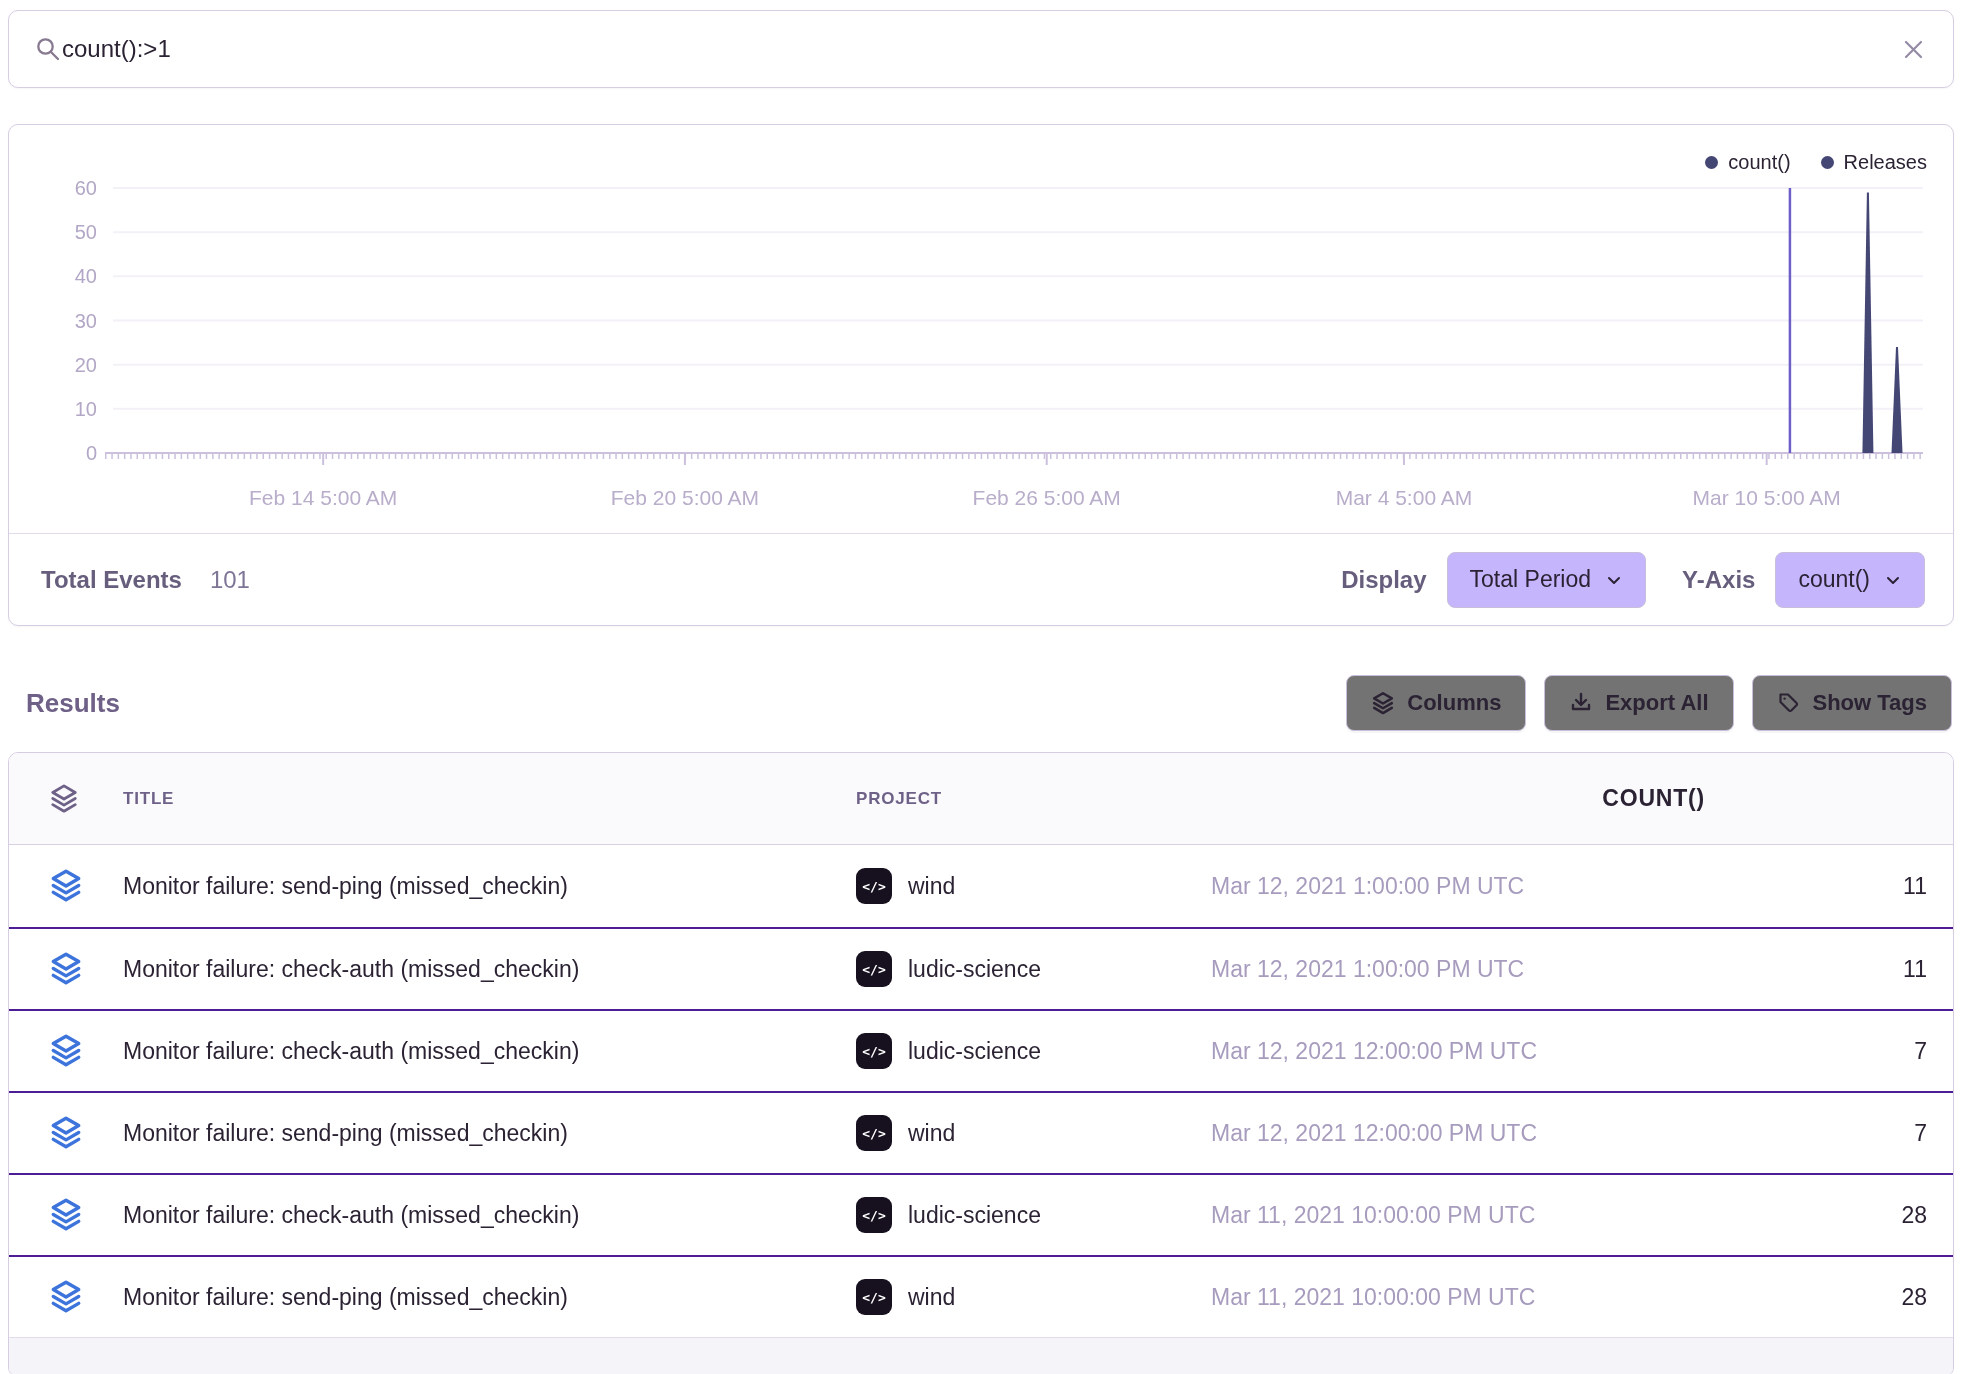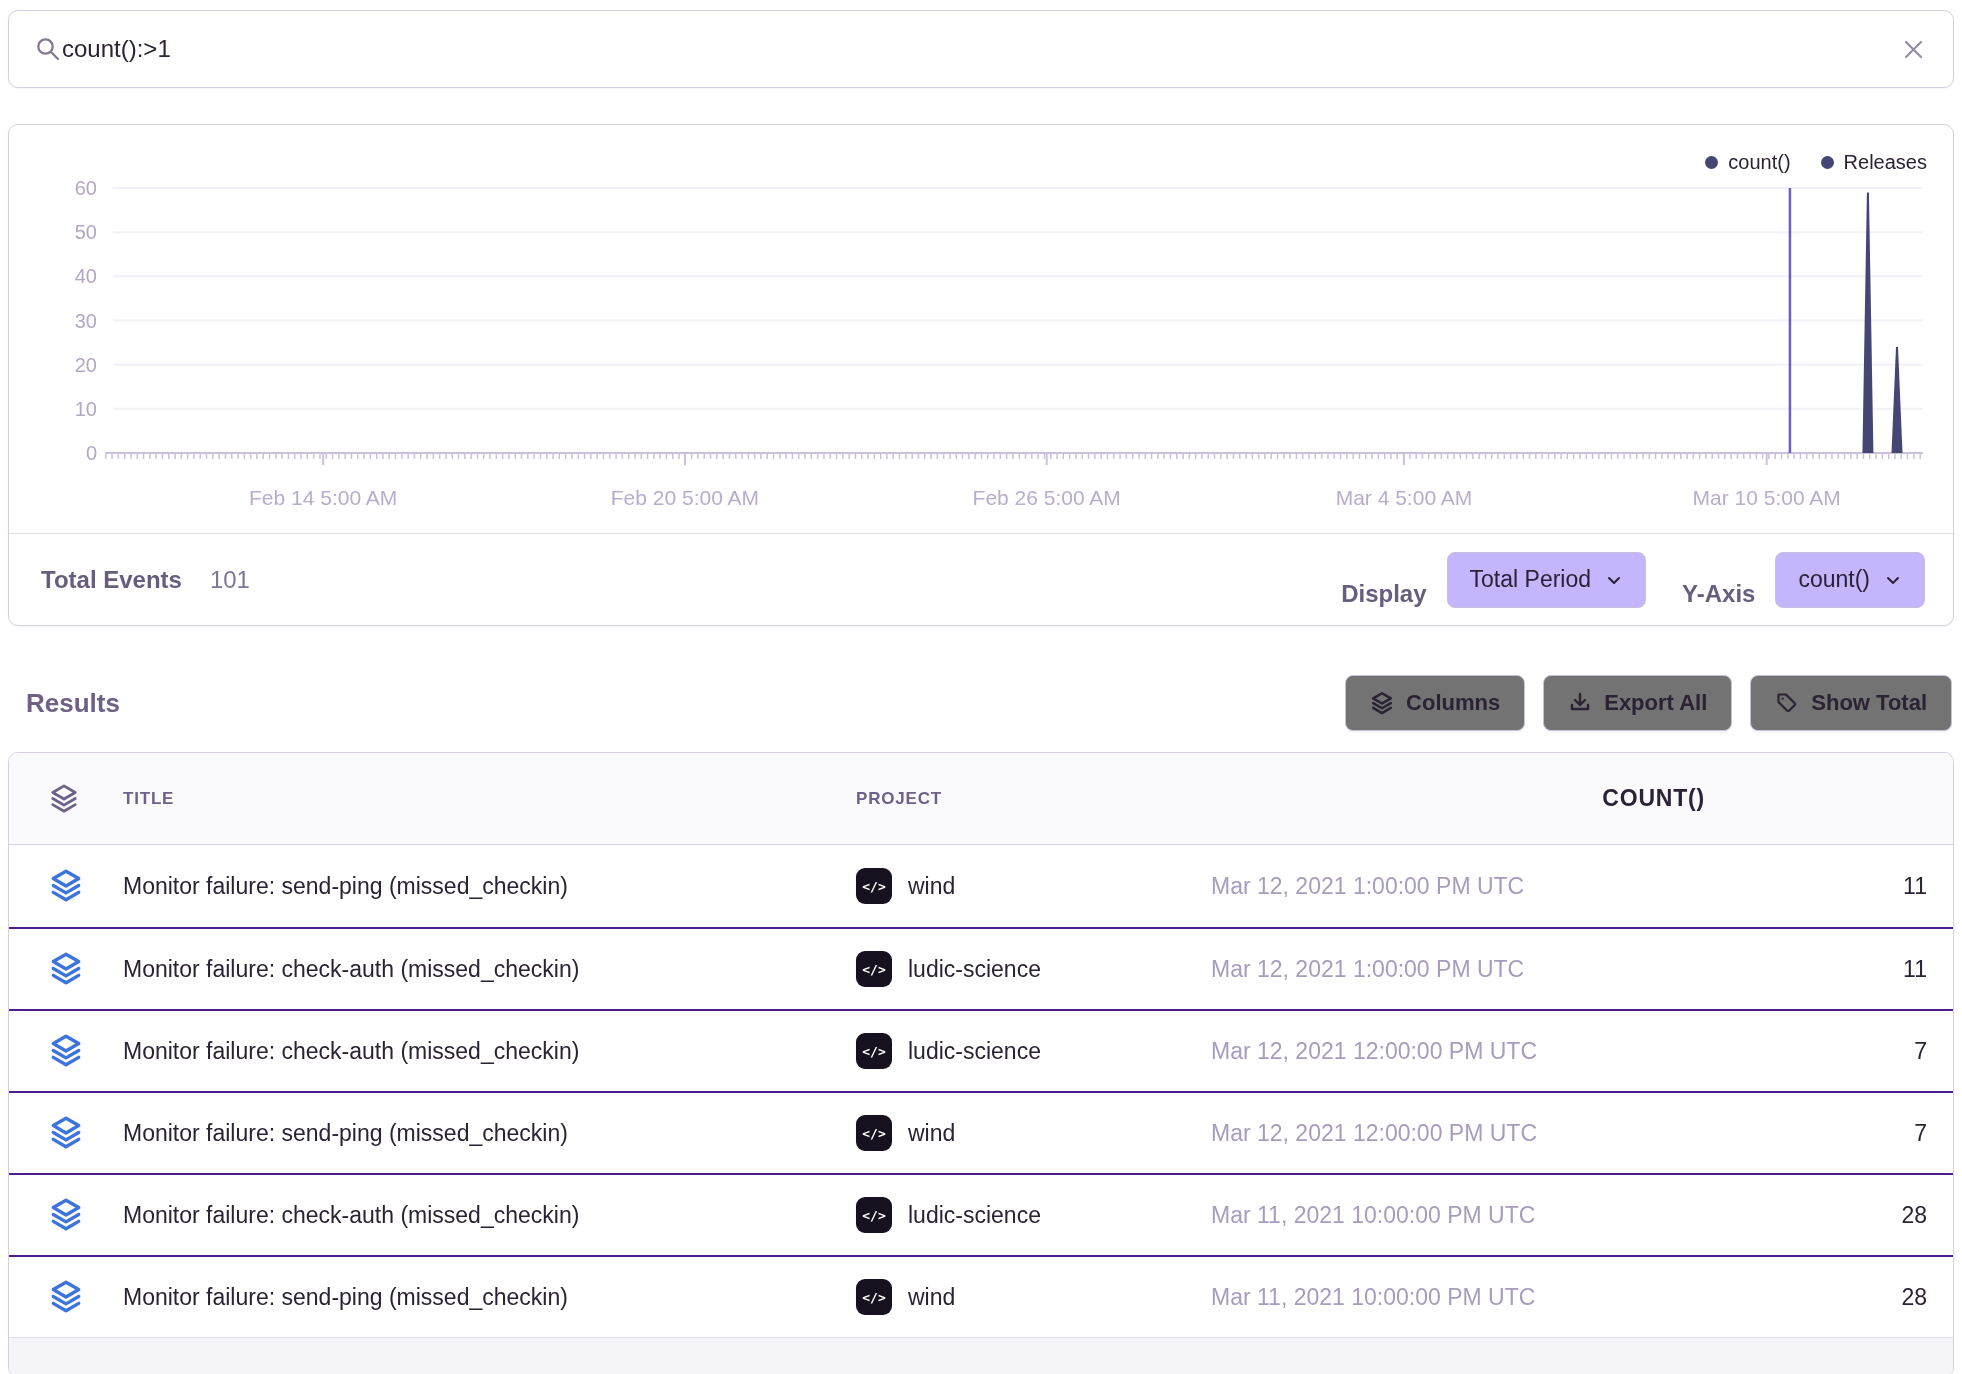--- a/index.html
+++ b/index.html
@@ -25,21 +25,21 @@
   .legend-dot { width:13px; height:13px; border-radius:50%; background:#444674; }
   #chart-svg { position:absolute; left:0; top:0; }
   .ytick { font-family:"Liberation Sans",sans-serif; font-size:20px; fill:#b2a7c6; }
   .xtick { font-family:"Liberation Sans",sans-serif; font-size:21px; fill:#b8adca; }
 
   .chart-footer { height:92px; border-top:1px solid #e2dbec; display:flex;
     align-items:center; justify-content:space-between; padding:0 28px 0 32px; }
   .total-events { display:flex; align-items:baseline; gap:28px; }
   .te-label { font-size:24px; font-weight:bold; color:#675e7d; }
   .te-value { font-size:24px; color:#7f7596; }
-  .chart-controls { display:flex; align-items:flex-end; gap:20px; }
+  .chart-controls { display:flex; align-items:center; gap:20px; }
   .ctl-label { font-size:24px; font-weight:bold; color:#675e7d; }
   .ctl-label.yaxis { margin-left:16px; }
   .dropdown-btn { display:inline-flex; align-items:center; gap:14px; height:56px;
     padding:0 22px; background:#c4b5fd; border:1px solid #c9bfda; border-radius:8px;
     font-size:23px; color:#2b2233; cursor:pointer; font-family:Liberation Sans, sans-serif; }
 
   
   .results-bar { margin-top:48px; display:flex; align-items:center;
     justify-content:space-between; height:58px; padding:0 2px; }
   .results-title { font-size:26px; font-weight:bold; color:#6e6086;margin-left:16px; }
@@ -176,21 +176,21 @@
             <polyline points="7,9 12,14 17,9"></polyline>
             <polyline points="4,14 4,18 20,18 20,14"></polyline>
         </svg>
         <span>Export All</span>
       </button>
       <button class="tool-btn">
         <svg width="24" height="24" viewBox="0 0 24 24" fill="none" stroke="#2b2233" stroke-width="2.2" stroke-linejoin="round">
           <path d="M3.5 3.5 h7.5 l8.5 8.5 a1.6 1.6 0 0 1 0 2.3 l-5.2 5.2 a1.6 1.6 0 0 1 -2.3 0 l-8.5-8.5 z"></path>
           <circle cx="7.6" cy="7.6" r="1.2" fill="#2b2233" stroke="none"></circle>
         </svg>
-        <span>Show Total</span>
+        <span>Show Tags</span>
       </button>
     </div>
   </div>
 
   <div class="table-panel">
     <div class="thead-row">
       <div class="c-icon">
         <svg width="30" height="32" viewBox="0 0 32 34" fill="none" stroke="#6e6187" stroke-width="3" stroke-linecap="round" stroke-linejoin="round">
           <path d="M16 3 L28 10 L16 17 L4 10 Z"></path>
             <path d="M4 16.5 L16 23.5 L28 16.5"></path>

